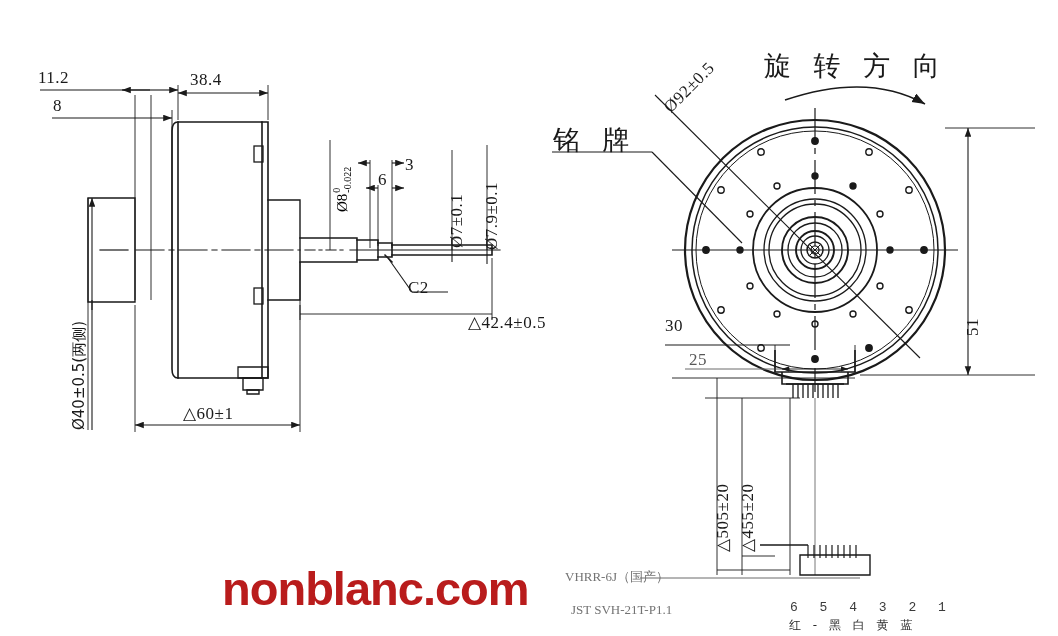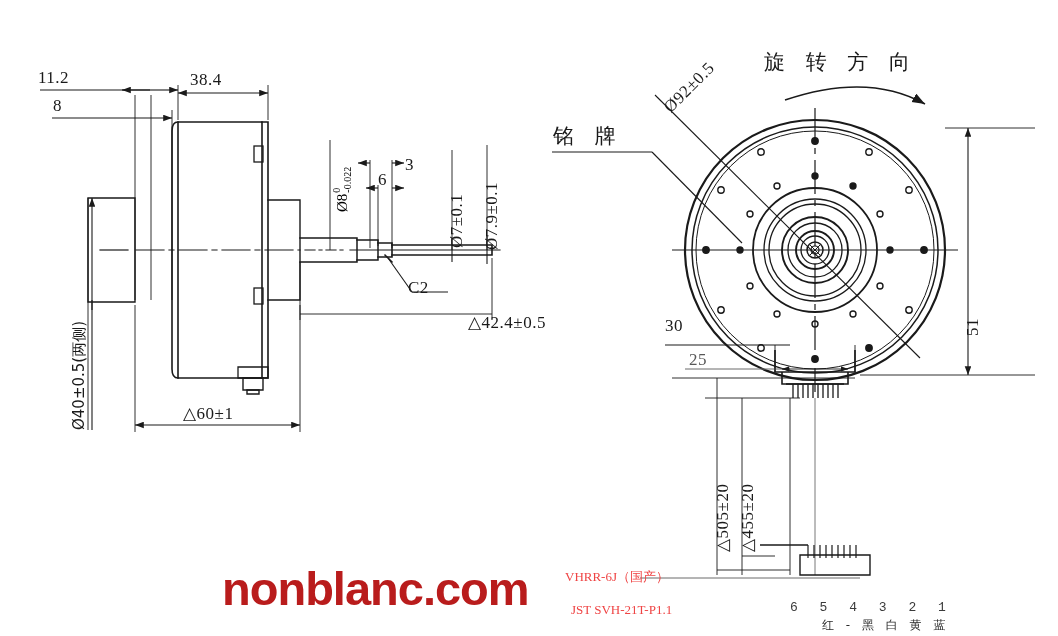--- a/index.html
+++ b/index.html
@@ -8,31 +8,31 @@
     font-family:"Liberation Serif", serif;
     color:#000;overflow:hidden;position:relative;
   }
   #sheet{position:relative;width:936px;height:636px;background:#fff;}
   svg.draw{position:absolute;left:0;top:0;width:1058px;height:636px;}
   .lbl{position:absolute;white-space:nowrap;font-family:"Liberation Serif",serif;
        color:#1a1a1a;letter-spacing:0.5px;}
   .dim{font-size:17px;}
   .dim-sm{font-size:15px;}
   .cn{font-family:"DejaVu Sans",sans-serif;}
-  .cnbig{font-family:"DejaVu Sans",sans-serif;font-size:21px;letter-spacing:7px;}
+  .cnbig{font-family:"DejaVu Sans",sans-serif;font-size:27px;letter-spacing:7px;}
   .rot-90{transform-origin:0 0;transform:rotate(-90deg);}
   .rot-45{transform-origin:0 0;transform:rotate(-45deg);}
   .wm{
     position:absolute;left:222px;top:561px;
     font-family:"Liberation Sans",sans-serif;
     font-size:47px;font-weight:bold;color:#b91c1c;letter-spacing:-1px;
     z-index:50;
   }
-  .tinytxt{font-size:13px;font-family:"Liberation Serif",serif;color:#ef4444;}
-  .tinycn{font-size:12px;font-family:"DejaVu Sans",sans-serif;color:#2a2a2a;letter-spacing:4px;margin-left:33px;}
+  .tinytxt{font-size:13px;font-family:"Liberation Serif",serif;color:#737373;}
+  .tinycn{font-size:12px;font-family:"DejaVu Sans",sans-serif;color:#2a2a2a;letter-spacing:4px;}
   .pinnum{font-size:13px;font-family:Liberation Mono, monospace;color:#3a3a3a;letter-spacing:7px;}
 </style>
 </head>
 <body>
 
 <div id="sheet">
 
   <svg class="draw" viewBox="0 0 1058 636">
     <defs>
       <marker id="ar" markerWidth="9" markerHeight="9" refX="8" refY="3" orient="auto">

